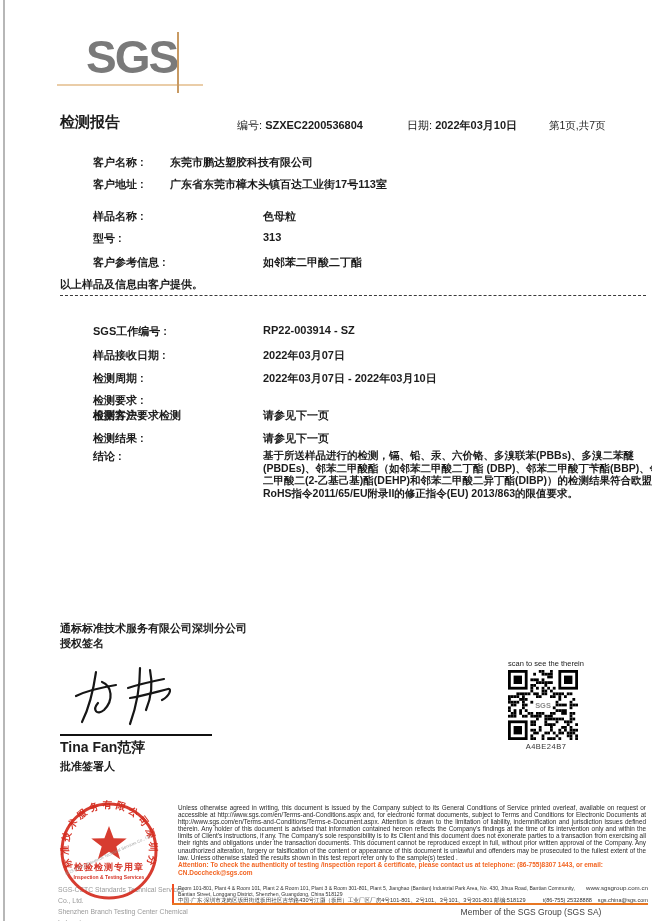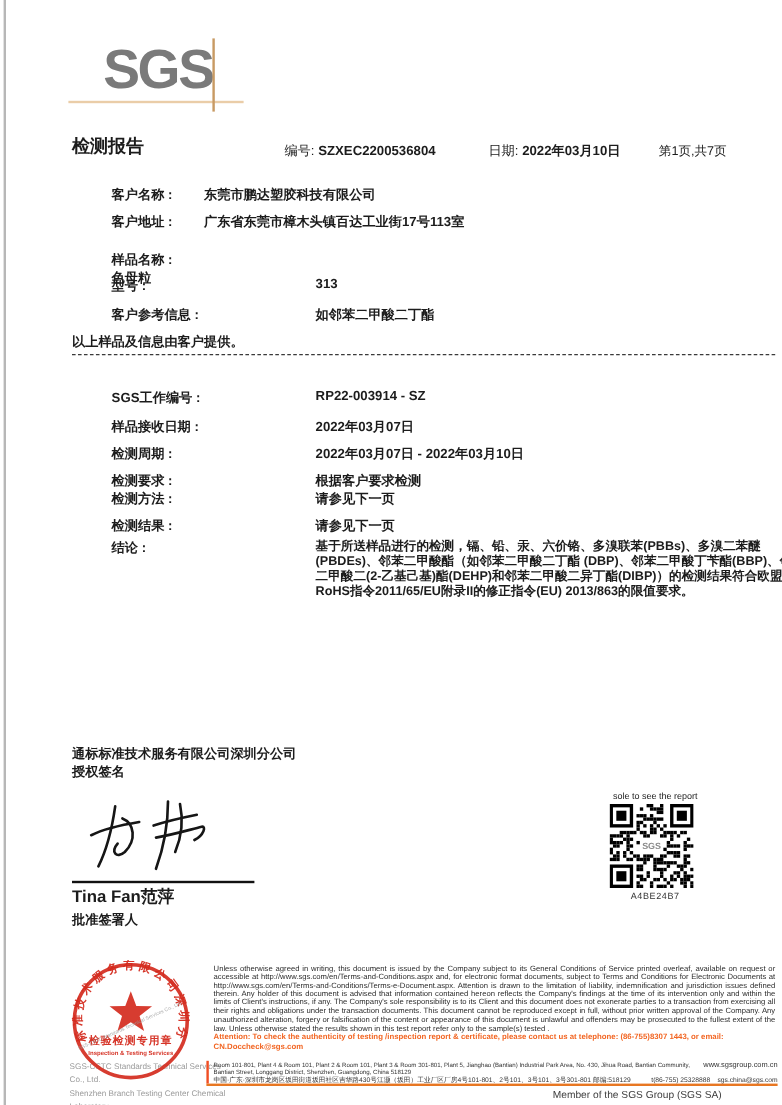--- a/index.html
+++ b/index.html
@@ -77,21 +77,21 @@
 
   <div class="row" style="top:155px;">
     <span class="lbl">客户名称 :</span>
     <span>东莞市鹏达塑胶科技有限公司</span>
   </div>
   <div class="row" style="top:177px;">
     <span class="lbl">客户地址 :</span>
     <span>广东省东莞市樟木头镇百达工业街17号113室</span>
   </div>
 
-  <div class="row" style="top:209px;flex-direction:column;">
+  <div class="row" style="top:209px;">
     <span class="lbl-wide">样品名称 :</span>
     <span>色母粒</span>
   </div>
   <div class="row" style="top:231px;">
     <span class="lbl-wide">型号 :</span>
     <span>313</span>
   </div>
   <div class="row" style="top:255px;">
     <span class="lbl-wide">客户参考信息 :</span>
     <span>如邻苯二甲酸二丁酯</span>
@@ -105,21 +105,21 @@
     <span>RP22-003914 - SZ</span>
   </div>
   <div class="row" style="top:348px;">
     <span class="lbl-wide">样品接收日期 :</span>
     <span>2022年03月07日</span>
   </div>
   <div class="row" style="top:371px;">
     <span class="lbl-wide">检测周期 :</span>
     <span>2022年03月07日 - 2022年03月10日</span>
   </div>
-  <div class="row" style="top:393px;">
+  <div class="row" style="top:393px;flex-direction:column;">
     <span class="lbl-wide">检测要求 :</span>
     <span>根据客户要求检测</span>
   </div>
   <div class="row" style="top:408px;">
     <span class="lbl-wide">检测方法 :</span>
     <span>请参见下一页</span>
   </div>
   <div class="row" style="top:431px;">
     <span class="lbl-wide">检测结果 :</span>
     <span>请参见下一页</span>
@@ -139,21 +139,21 @@
       <path d="M58,28 C70,24 84,21 94,19"></path>
       <path d="M70,8 C70,22 68,42 60,64"></path>
       <path d="M80,10 C83,24 81,38 76,50"></path>
       <path d="M60,38 C72,36 86,32 98,29 C102,28 100,36 92,40"></path>
     </g>
   </svg>
   <div class="abs sig-line"></div>
   <div class="abs sig-name">Tina Fan范萍</div>
   <div class="abs sig-role">批准签署人</div>
 
-  <div class="abs qr-caption">sole to see the report</div>
+  <div class="abs qr-caption">scan to see the therein</div>
   <svg class="abs qr-box" id="qr-svg" width="70" height="70" viewBox="0 0 75 75">
       <rect x="0" y="0" width="75" height="75" fill="#fff"></rect>
       <rect x="33" y="0" width="3" height="3" fill="#000"></rect>
       <rect x="36" y="0" width="3" height="3" fill="#000"></rect>
       <rect x="45" y="0" width="3" height="3" fill="#000"></rect>
       <rect x="27" y="3" width="3" height="3" fill="#000"></rect>
       <rect x="36" y="3" width="3" height="3" fill="#000"></rect>
       <rect x="39" y="3" width="3" height="3" fill="#000"></rect>
       <rect x="42" y="3" width="3" height="3" fill="#000"></rect>
       <rect x="45" y="3" width="3" height="3" fill="#000"></rect>

